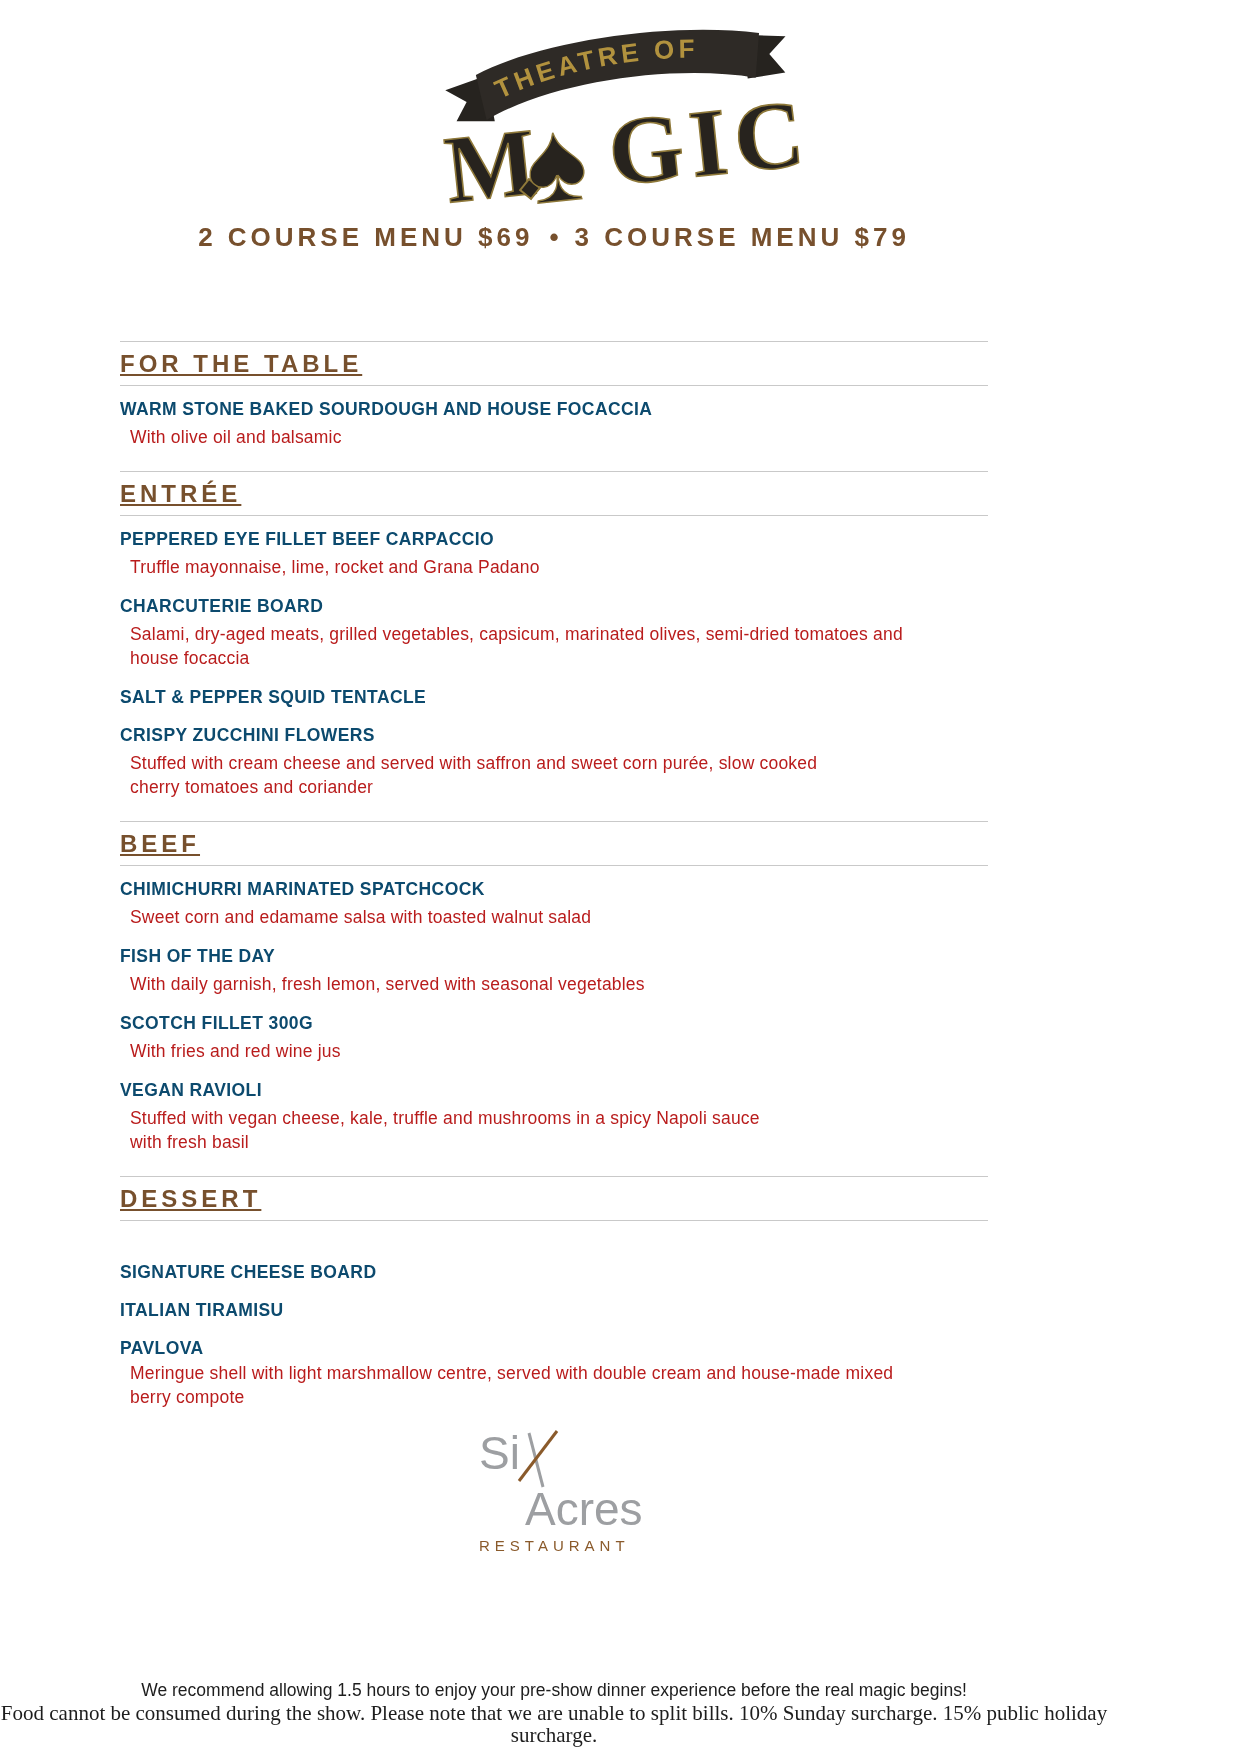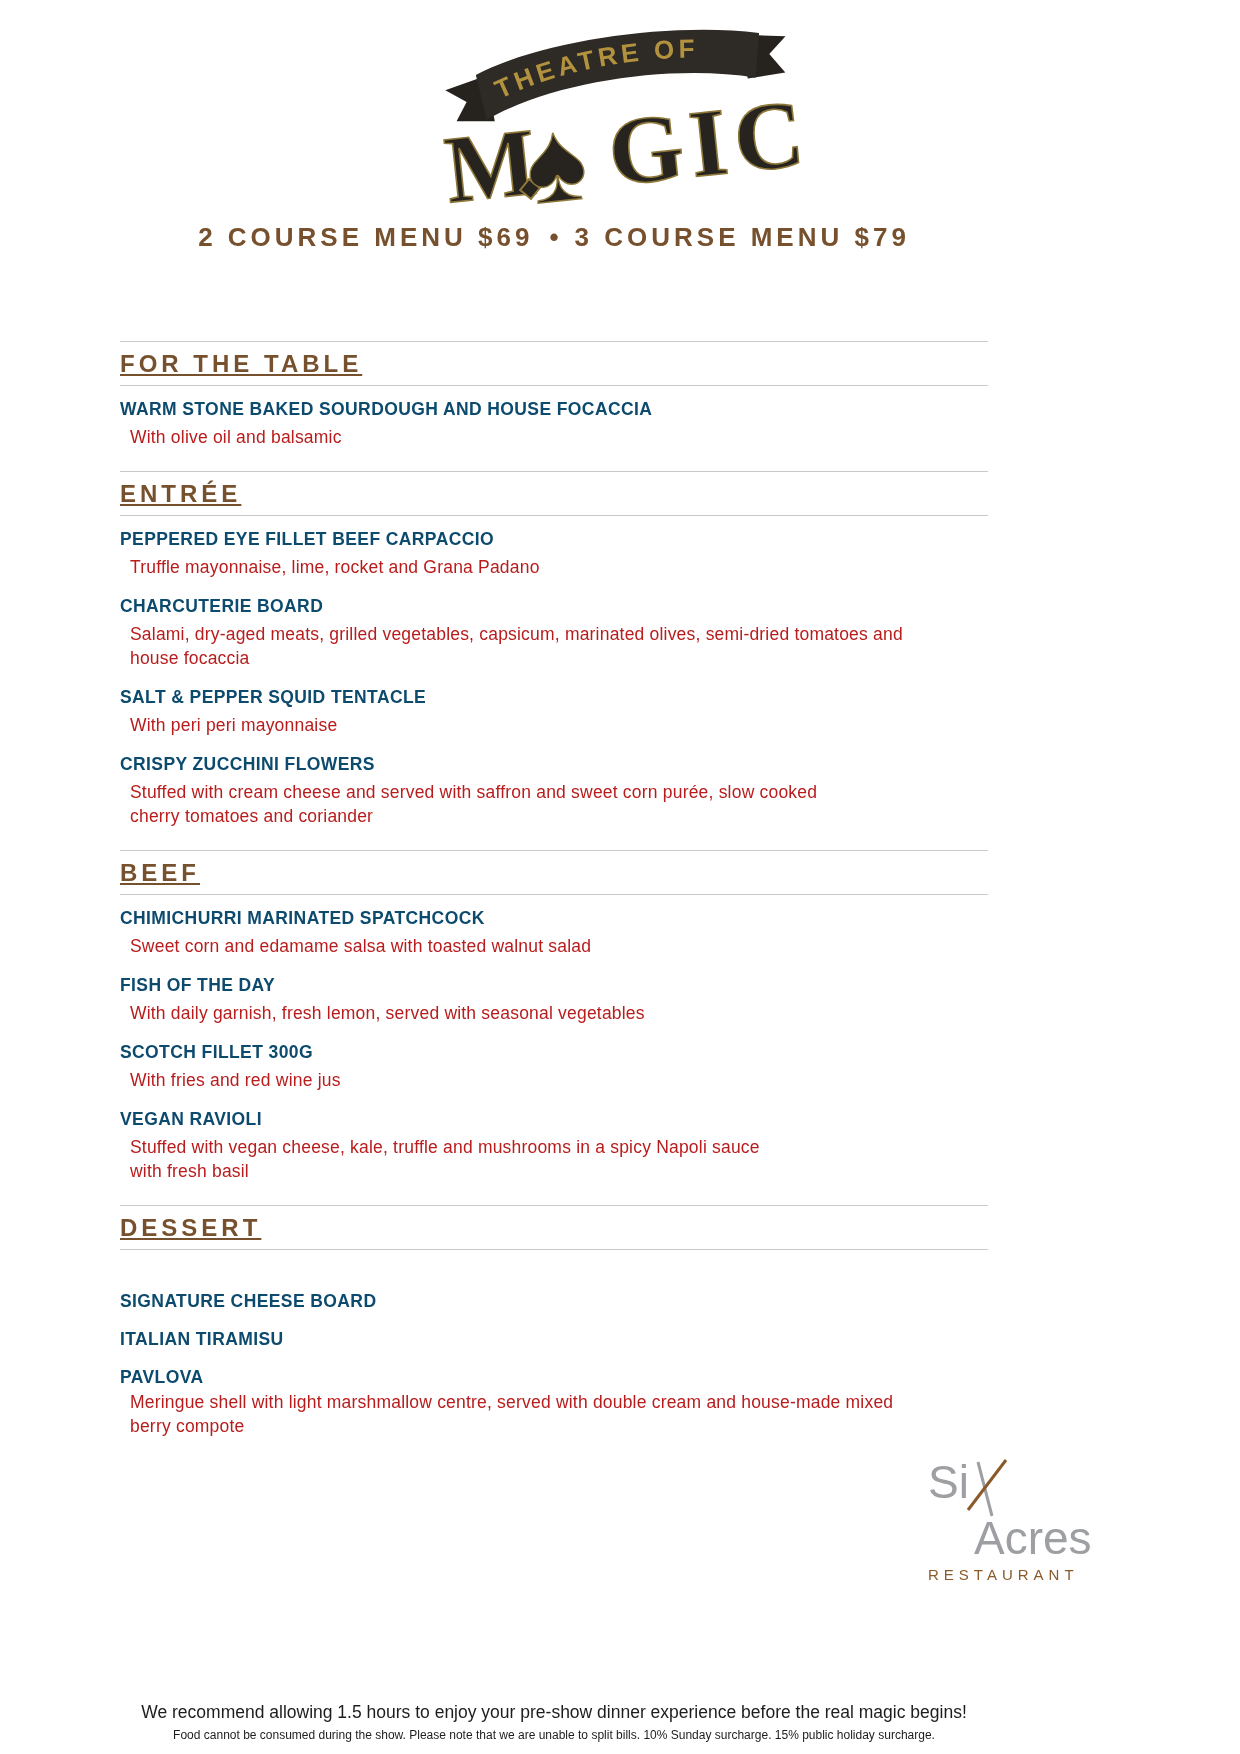--- a/index.html
+++ b/index.html
@@ -38,29 +38,29 @@
   }
   .item-desc {
     color:#b91c1c; font-size:17.5px; letter-spacing:0.2px; line-height:24px;
     margin:5px 0 0 10px; white-space:pre-line;
   }
   
   .section:last-of-type .section-body { padding-top:40px; }
   .section:last-of-type .item-desc { margin-top:2px; }
 
   
-  .six-acres { display:flex; justify-content:flex-end; margin:10px 132px 0 0; }
+  .six-acres { display:flex; justify-content:center; margin:10px 132px 0 0; }
 
   
   .page-footer {
     position:absolute; left:0; right:132px; bottom:8px; text-align:center;
     color:#1d1d1d;
   }
   .page-footer .f1 { font-size:17.5px; line-height:24px; }
-  .page-footer .f2 { font-size:12px; line-height:22px; }
+  .page-footer .f2 { font-size:21px; line-height:22px;font-family:Liberation Serif, serif; }
 </style>
 </head>
 <body>
 
 <div class="page">
 
   <header class="logo-wrap">
     <svg width="400" height="196" viewBox="0 0 400 196" aria-hidden="true">
       <g transform="rotate(-6 200 95)">
 
@@ -111,21 +111,20 @@
   </div>
 
   <div class="item">
     <h3 class="item-name">CHARCUTERIE BOARD</h3>
     <p class="item-desc">Salami, dry-aged meats, grilled vegetables, capsicum, marinated olives, semi-dried tomatoes and
 house focaccia</p>
   </div>
 
   <div class="item">
     <h3 class="item-name">SALT &amp; PEPPER SQUID TENTACLE</h3>
-    <p class="item-desc">With peri peri mayonnaise</p>
   </div>
 
   <div class="item">
     <h3 class="item-name">CRISPY ZUCCHINI FLOWERS</h3>
     <p class="item-desc">Stuffed with cream cheese and served with saffron and sweet corn purée, slow cooked
 cherry tomatoes and coriander</p>
   </div>
 </div>
   </section>
 

